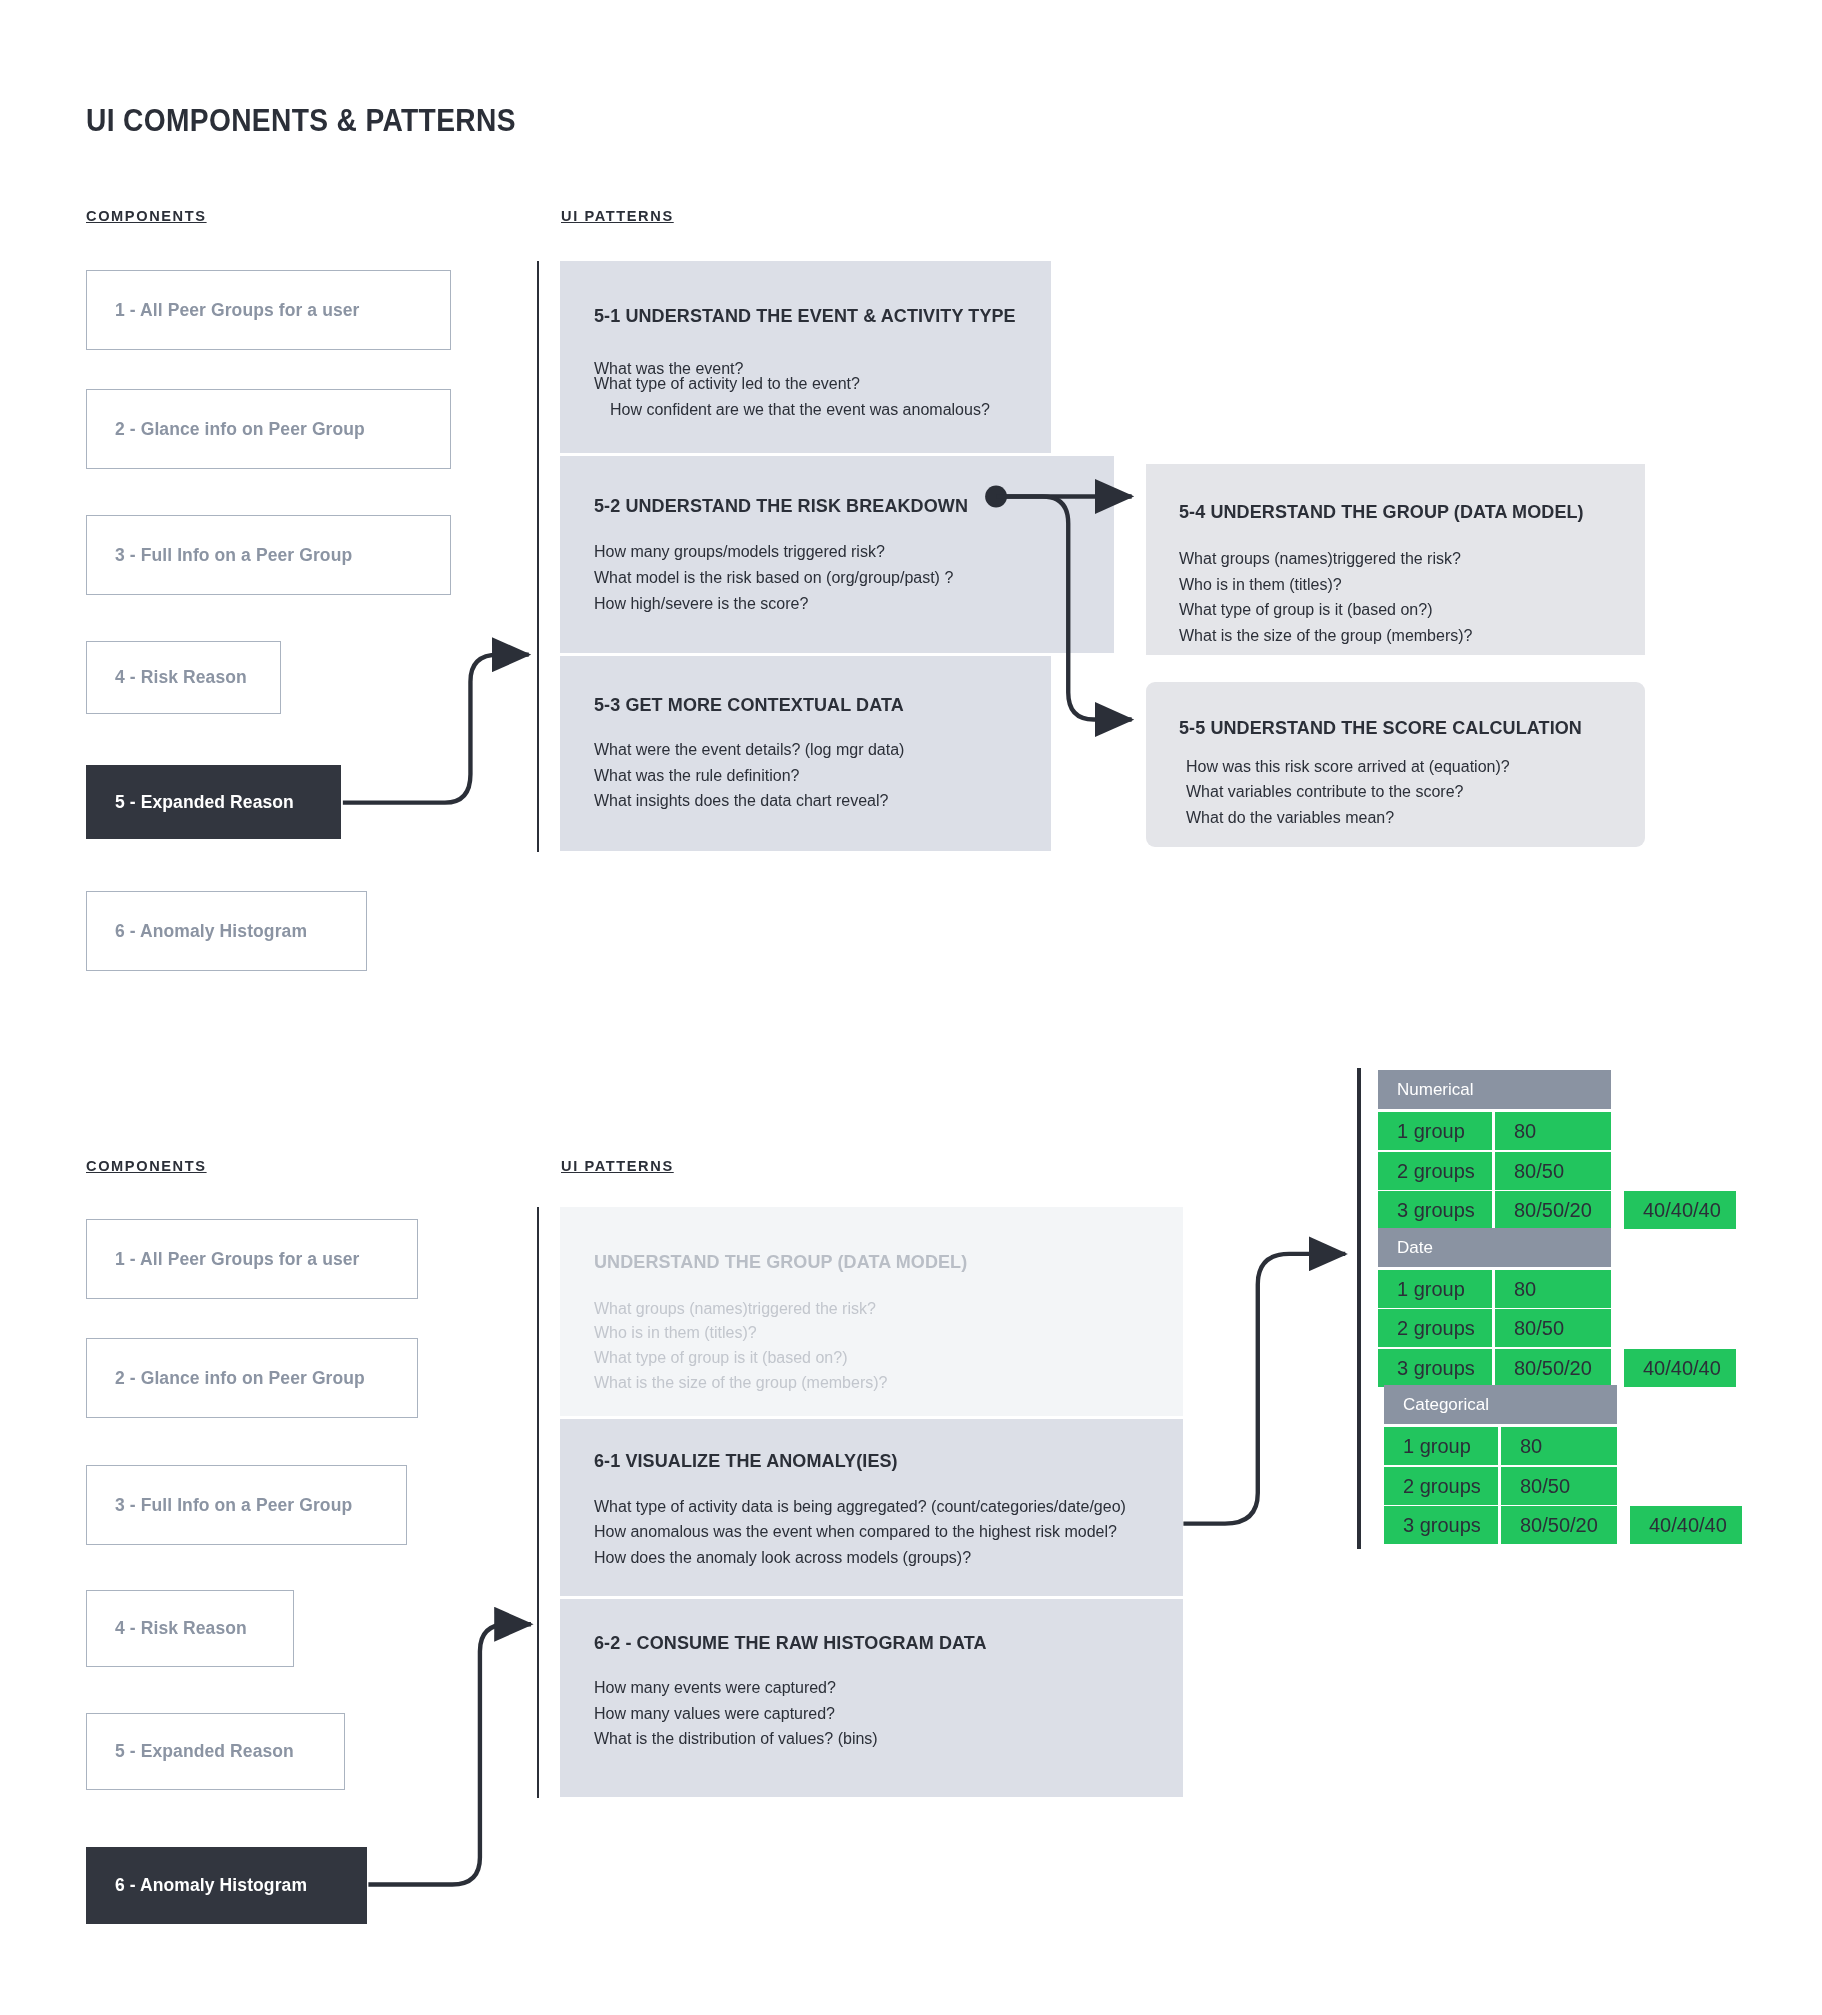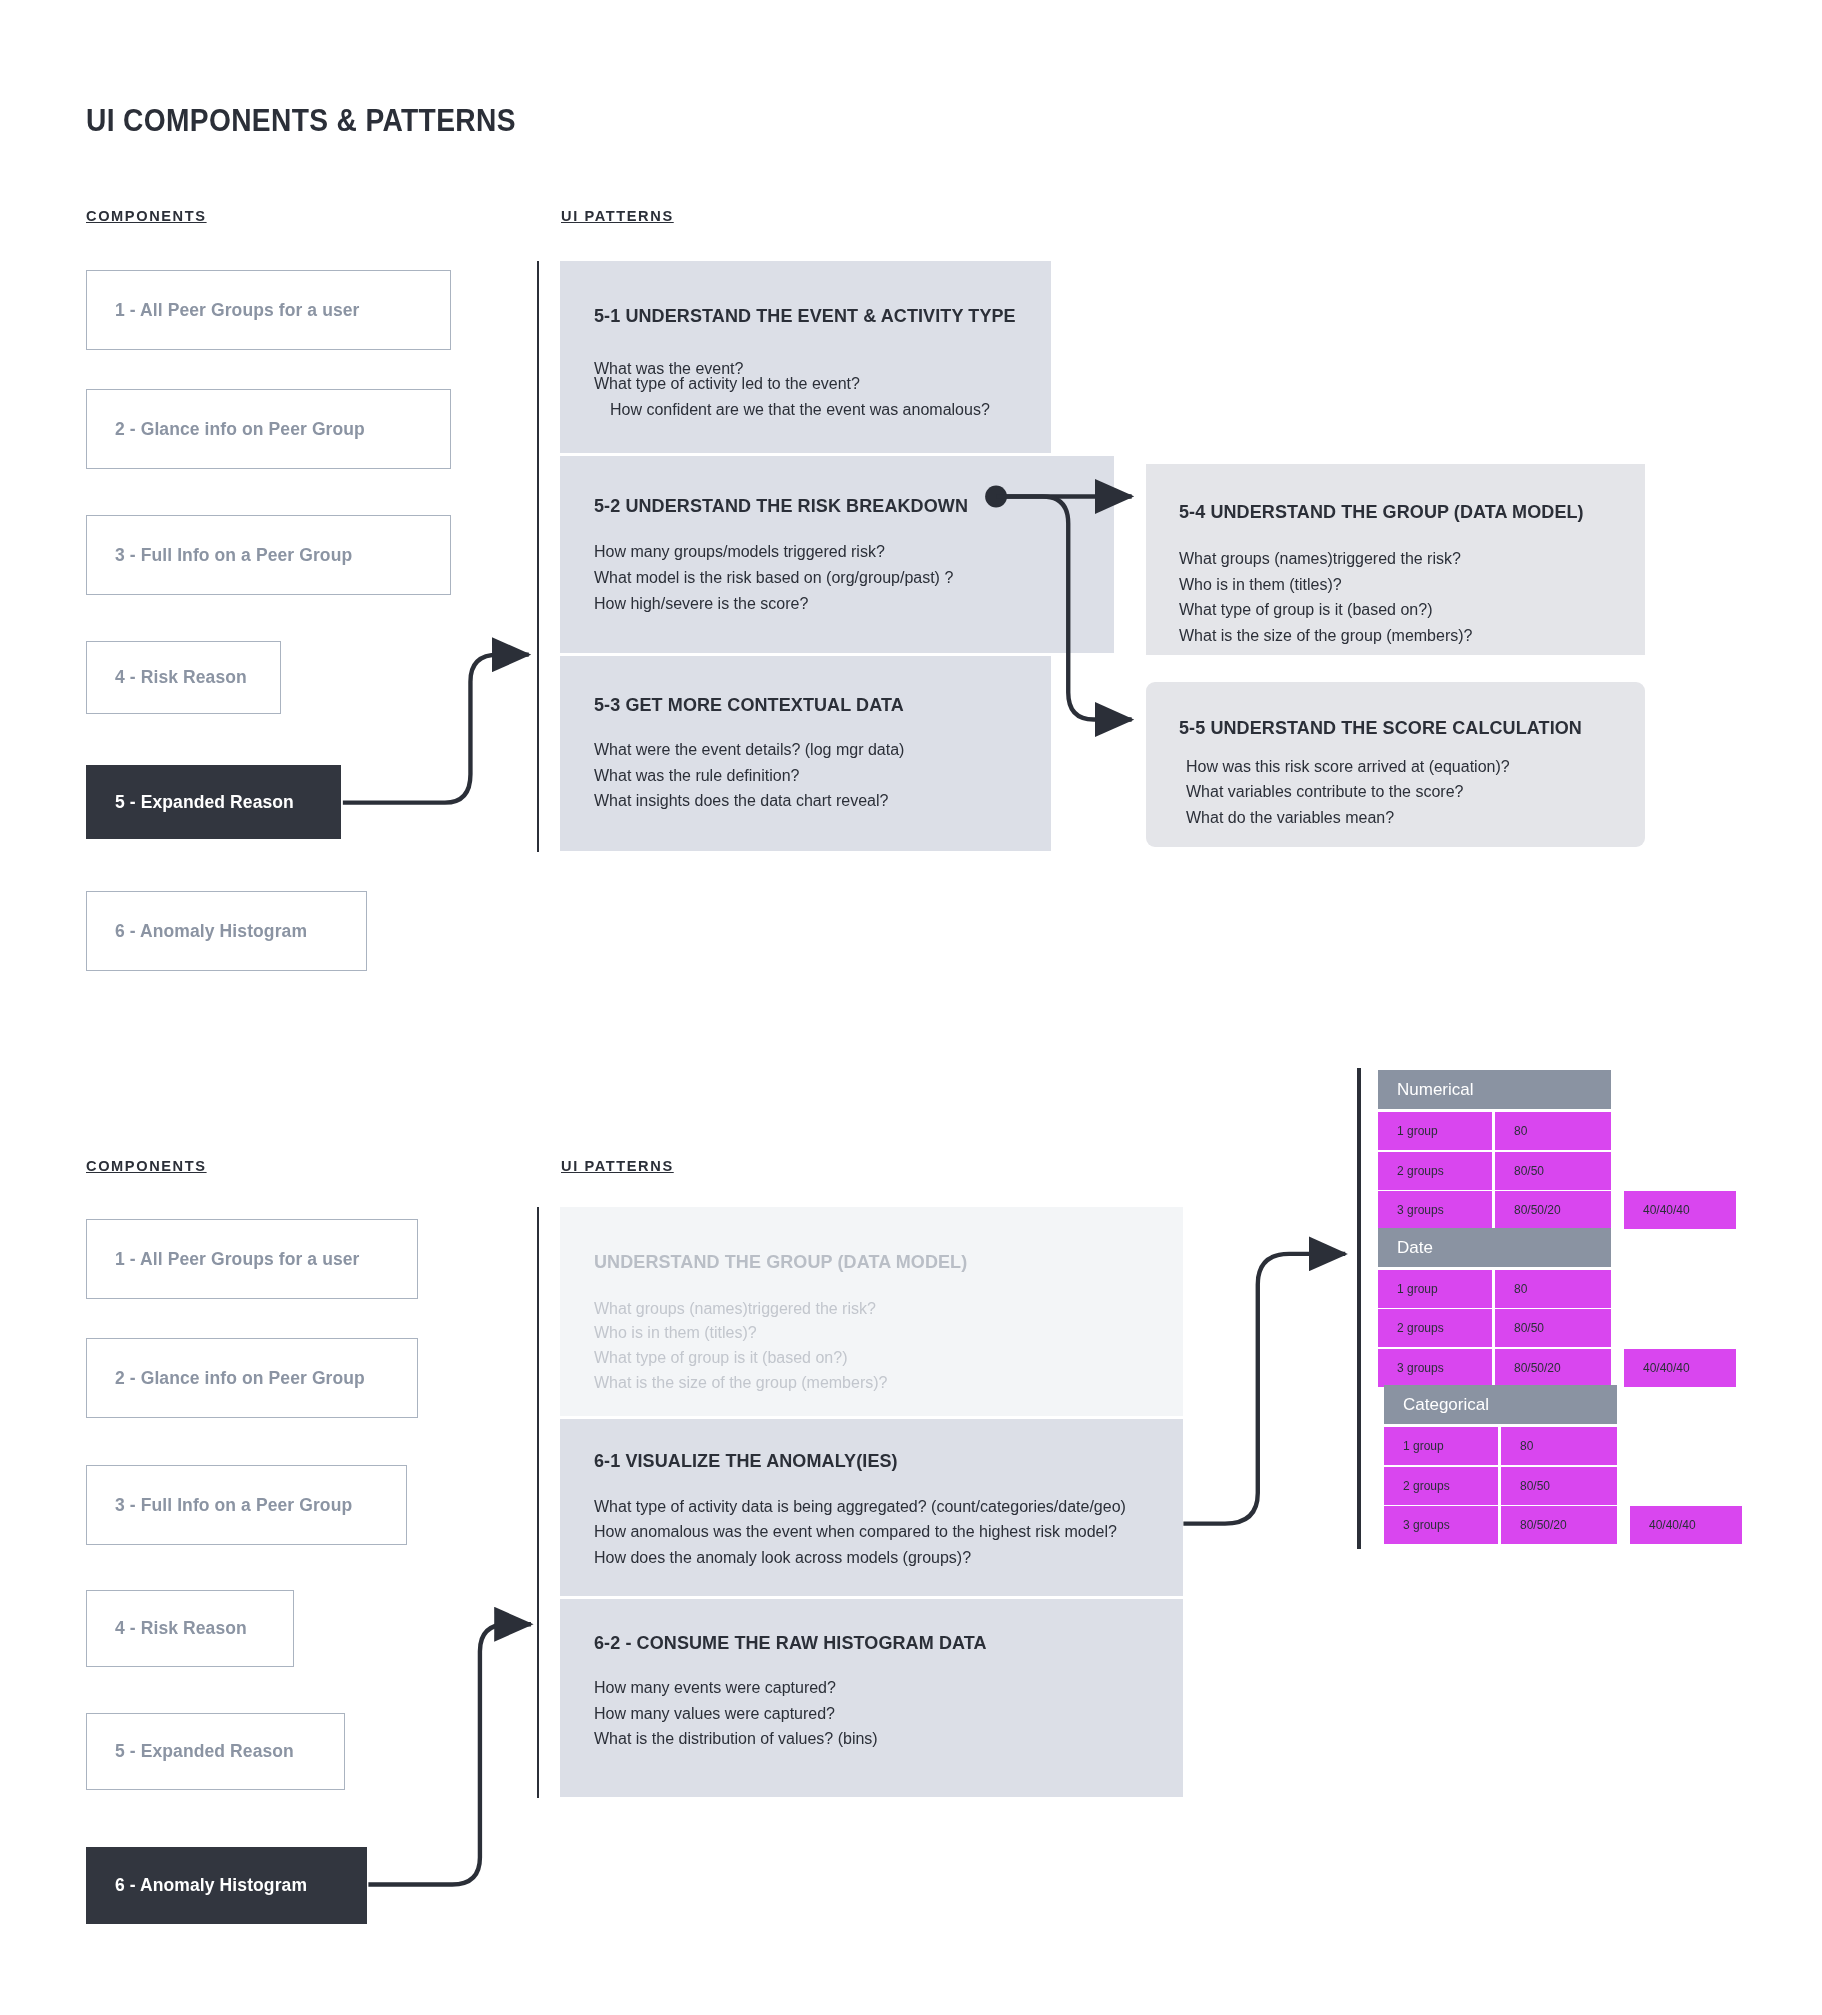--- a/index.html
+++ b/index.html
@@ -68,22 +68,22 @@
          pointer-events:none;overflow:visible;}
 
   
   .tbl{position:absolute;}
   .tbl .t-head{
     position:absolute;background:#8a93a2;color:#ffffff;
     font-size:17px;display:flex;align-items:center;padding-left:19px;
     box-sizing:border-box;white-space:nowrap;
   }
   .tbl .t-cell{
-    position:absolute;background:#d946ef;color:#2b2f38;
-    font-size:12px;display:flex;align-items:center;padding-left:19px;
+    position:absolute;background:#22c55e;color:#2b2f38;
+    font-size:20px;display:flex;align-items:center;padding-left:19px;
     box-sizing:border-box;white-space:nowrap;
   }
 </style>
 </head>
 <body>
 
 <div class="page">
 
   <div class="doc-title">UI COMPONENTS &amp; PATTERNS</div>
 

